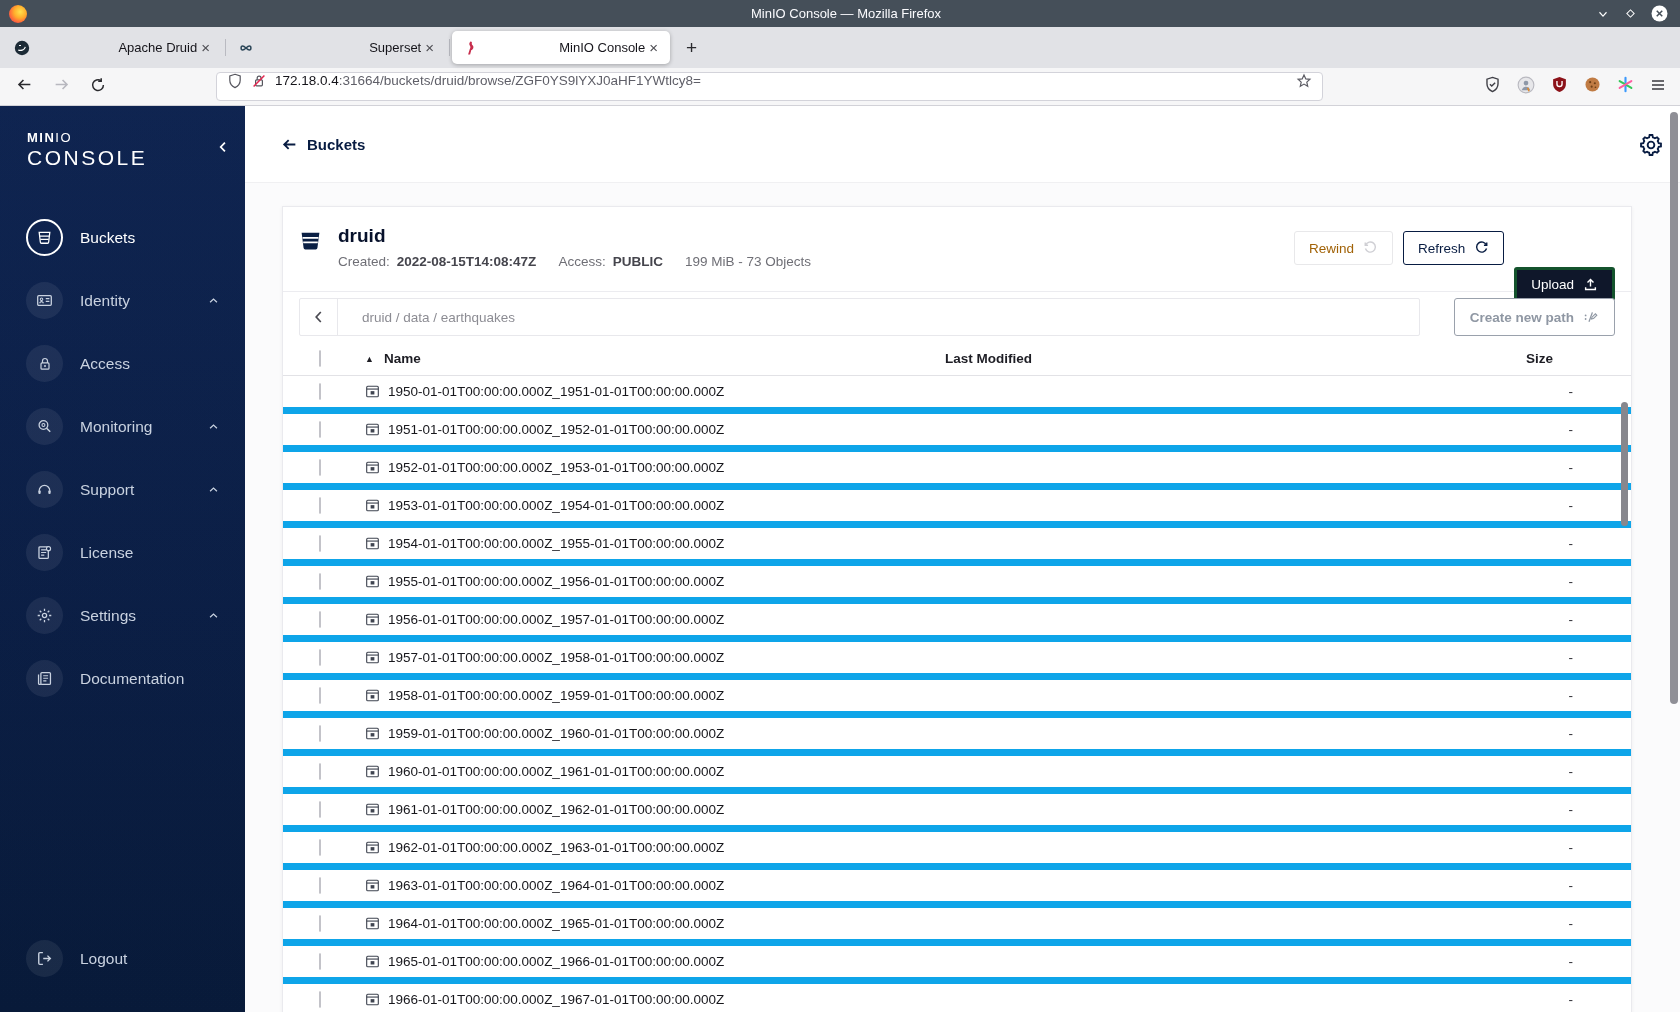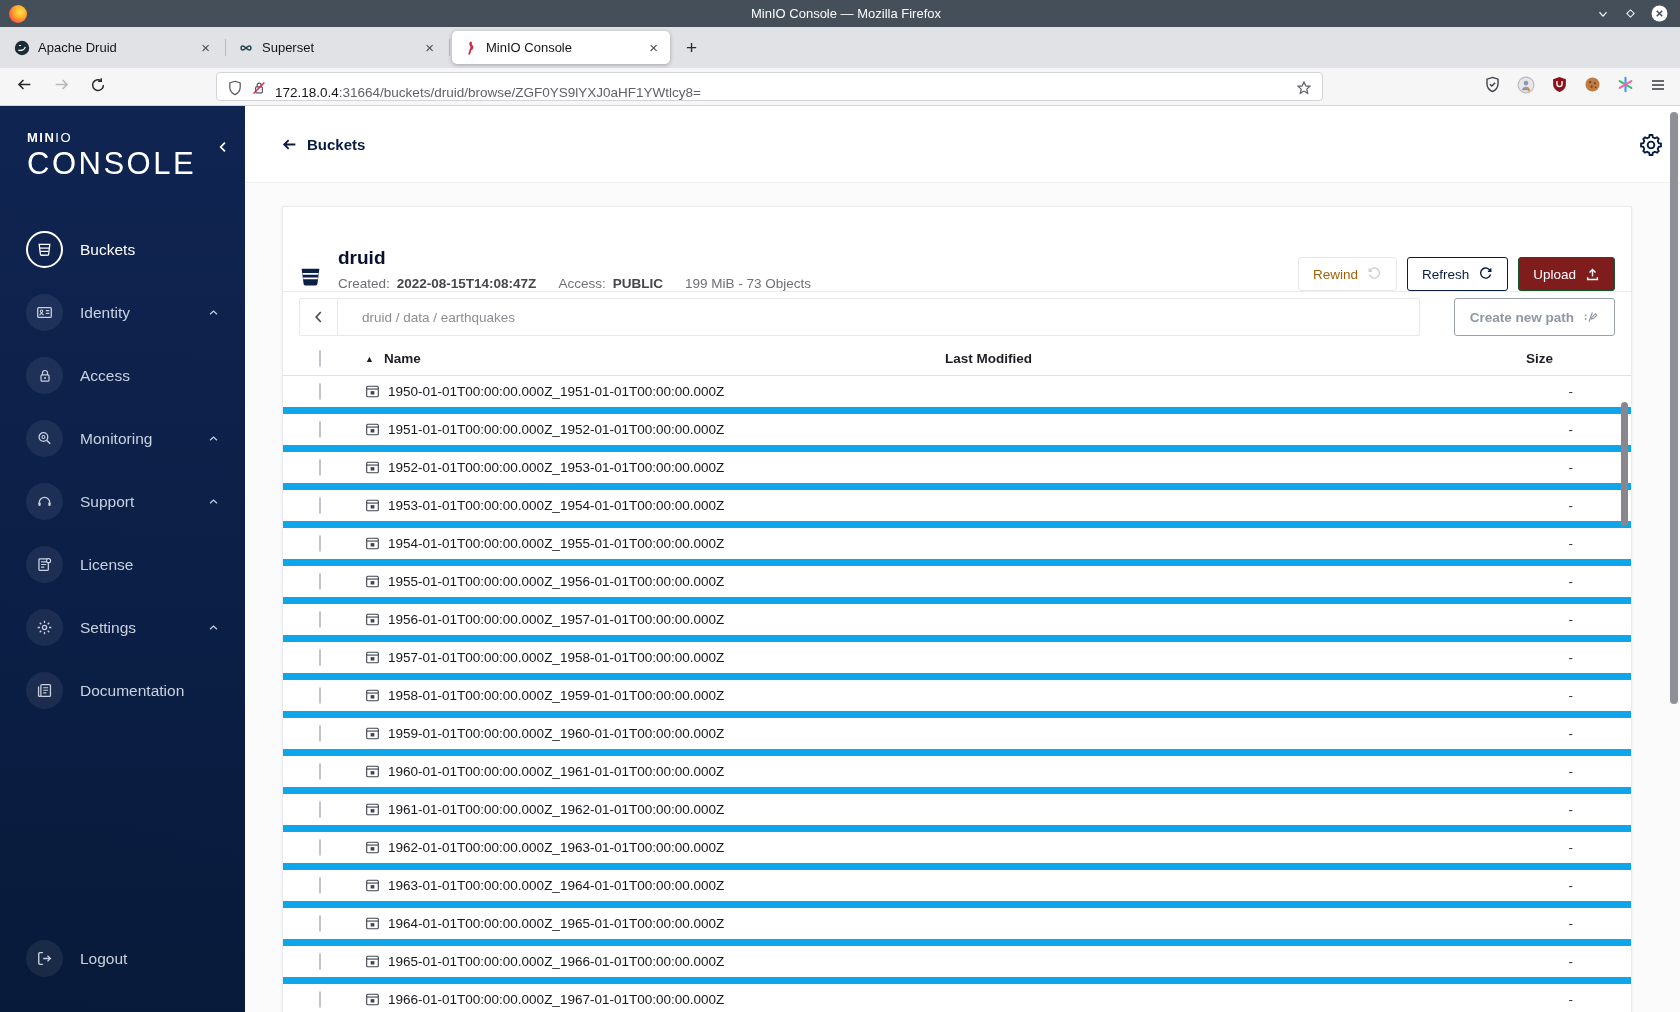--- a/index.html
+++ b/index.html
@@ -8,52 +8,52 @@
 
   
   .titlebar { height:27px; background:#454f59; display:flex; align-items:center; position:relative; }
   .ff-logo { width:18px; height:18px; border-radius:50%; margin-left:9px; z-index:1;
     background: radial-gradient(circle at 62% 38%, #ffe14d 0%, #ffae2c 38%, #ff7139 62%, #e32b5c 100%); }
   .titlebar-title { position:absolute; left:12px; right:0; text-align:center; font-size:13px; color:#fbfbfe; }
   .win-controls { margin-left:auto; display:flex; align-items:center; gap:14px; margin-right:12px; z-index:1; }
   .win-controls svg { display:block; }
 
   .tabbar { height:41px; background:#e1e2e6; display:flex; align-items:center; padding-left:4px; }
-  .tabs { display:flex; align-items:center; height:100%; }
+  .tabs { display:flex; align-items:center; height:100%;text-align:right; }
   .tab { width:218px; height:33px; border-radius:5px; display:flex; align-items:center;
     padding:0 8px 0 10px; font-size:13px; color:#15141a; margin-right:6px; cursor:pointer; position:relative; }
   .tab:not(.active):not(:last-child)::after { content:""; position:absolute; right:-4px; top:8px; bottom:8px; width:1px; background:#b9bac1; }
   .tab.active { background:#ffffff; box-shadow:0 1px 4px rgba(0,0,0,.28); }
   .tab-icon { width:16px; height:16px; margin-right:8px; flex:none; }
   .tab-icon svg { display:block; }
   .tab-label { white-space:nowrap; overflow:hidden; flex:1; }
   .tab-close { font-size:15px; color:#4c4c52; padding:0 4px; }
   .new-tab { font-size:19px; color:#2a2a2e; padding:0 10px; cursor:pointer; }
 
   .navbar { height:38px; background:#f6f6f7; border-bottom:1px solid #d2d2d8; display:flex; align-items:center; padding:0 10px; }
   .nav-buttons { display:flex; align-items:center; gap:20px; padding-left:6px; }
   .urlbar { width:1107px; height:29px; margin-left:110px; background:#fff; border:1px solid #d3d3da;
-    border-radius:4px; display:flex; align-items:flex-end; padding:0 10px; gap:8px; }
+    border-radius:4px; display:flex; align-items:flex-start; padding:0 10px; gap:8px; }
   .url-text { font-size:13.5px; white-space:nowrap; overflow:hidden; }
   .url-host { color:#15141a; }
   .url-rest { color:#5f5f68; }
   .url-star { margin-left:auto; }
   .nav-right { margin-left:auto; display:flex; align-items:center; gap:16px; padding-right:4px; }
 
   
   .app { display:flex; height:906px; position:relative; }
 
   .sidebar { width:245px; flex:none; background:linear-gradient(195deg,#10265332 , transparent),
     linear-gradient(180deg,#0f2450 0%, #0b1e44 55%, #081a39 100%);
     color:#c9d2e0; display:flex; flex-direction:column; padding:24px 0 22px; position:relative; }
   .brand { padding:0 27px; color:#fff; }
   .brand-top { font-size:13px; letter-spacing:1.5px; }
   .brand-top .b { font-weight:800; }
   .brand-top .l { font-weight:300; }
-  .brand-product { font-size:31px; font-weight:400; letter-spacing:2.5px; margin-top:1px; }
+  .brand-product { font-size:21px; font-weight:400; letter-spacing:2.5px; margin-top:1px; }
   .collapse-btn { position:absolute; top:34px; right:15px; cursor:pointer; }
   .side-menu { margin-top:36px; display:flex; flex-direction:column; }
   .side-item { display:flex; align-items:center; gap:17px; padding:13px 26px; font-size:15.5px;
     color:#c9d2e0; cursor:pointer; }
   .side-icon { width:37px; height:37px; border-radius:50%; background:rgba(255,255,255,.07);
     display:flex; align-items:center; justify-content:center; flex:none; }
   .side-item.active { color:#fff; }
   .side-item.active .side-icon { background:transparent; border:2px solid #fff; }
   .side-item.active .side-icon svg * { stroke:#fff; }
   .side-caret { margin-left:auto; display:flex; }
@@ -66,34 +66,34 @@
   .search-wrap { position:absolute; left:364px; top:19px; width:714px; height:38px; }
   .search-wrap input { width:100%; height:100%; border:1px solid #eaeaec; border-radius:3px; padding:0 42px 0 14px;
     font-size:13.5px; color:#333; font-family:"Liberation Sans", sans-serif; outline:none; }
   .search-wrap input::placeholder { color:#9a9aa1; }
   .search-icon { position:absolute; right:12px; top:10px; }
   .header-gear { position:absolute; right:16px; top:26px; cursor:pointer; }
 
   
   .card { position:absolute; left:37px; right:48px; top:100px; bottom:-12px; background:#fff;
     border:1px solid #eaeaee; box-shadow:0 1px 4px rgba(0,0,0,.05); }
-  .bucket-header { display:flex; padding:18px 16px 0; height:85px; border-bottom:1px solid #ececf0;align-items:flex-end; }
+  .bucket-header { display:flex; padding:18px 16px 0; height:85px; border-bottom:1px solid #ececf0; }
   .bucket-glyph { margin-top:5px; }
   .bucket-info { margin-left:16px; }
   .bucket-title { font-size:19px; font-weight:700; color:#07112b; }
   .bucket-meta { margin-top:7px; font-size:13.5px; color:#6f6f76; display:flex; align-items:center; }
   .bucket-meta .val { font-weight:700; color:#45454d; margin-left:7px; }
   .meta-gap { width:22px; }
   .bucket-actions { margin-left:auto; display:flex; gap:10px; margin-top:6px; }
   .btn { height:34px; padding:0 14px; border-radius:3px; font-size:13.5px; display:flex; align-items:center;
     gap:9px; background:#fff; cursor:pointer; font-family:"Liberation Sans", sans-serif; }
   .btn svg { display:block; }
   .btn-rewind { border:1px solid #e8e8ea; color:#a16207; cursor:default; }
   .btn-refresh { border:1px solid #081c42; color:#081c42; }
-  .btn-upload { border:1px solid #14532d; background:#7f1d1d; color:#fff; }
+  .btn-upload { border:3px solid #14532d; background:#0f172a; color:#fff;margin-top:36px; }
 
   .browse-row { display:flex; align-items:center; padding:6px 16px;gap:20px; }
   .path-box { flex:1; height:38px; border:1px solid #e8e8ec; border-radius:2px; display:flex; align-items:center; }
   .path-back { width:38px; height:100%; display:flex; align-items:center; justify-content:center;
     border-right:1px solid #e8e8ec; cursor:pointer; }
   .path-text { padding-left:24px; font-size:13.5px; color:#8c8c93; }
   .create-path-btn { margin-left:14px; height:38px; border:1px solid #9aa1ac; border-radius:3px; color:#8f97a3;
     font-size:13.5px; font-weight:600; padding:0 15px; display:flex; align-items:center; gap:9px; background:#fff; cursor:pointer; }
 
   .grid-cols { display:grid; grid-template-columns:66px 580px 1fr 120px; align-items:center; padding:0 16px; }

